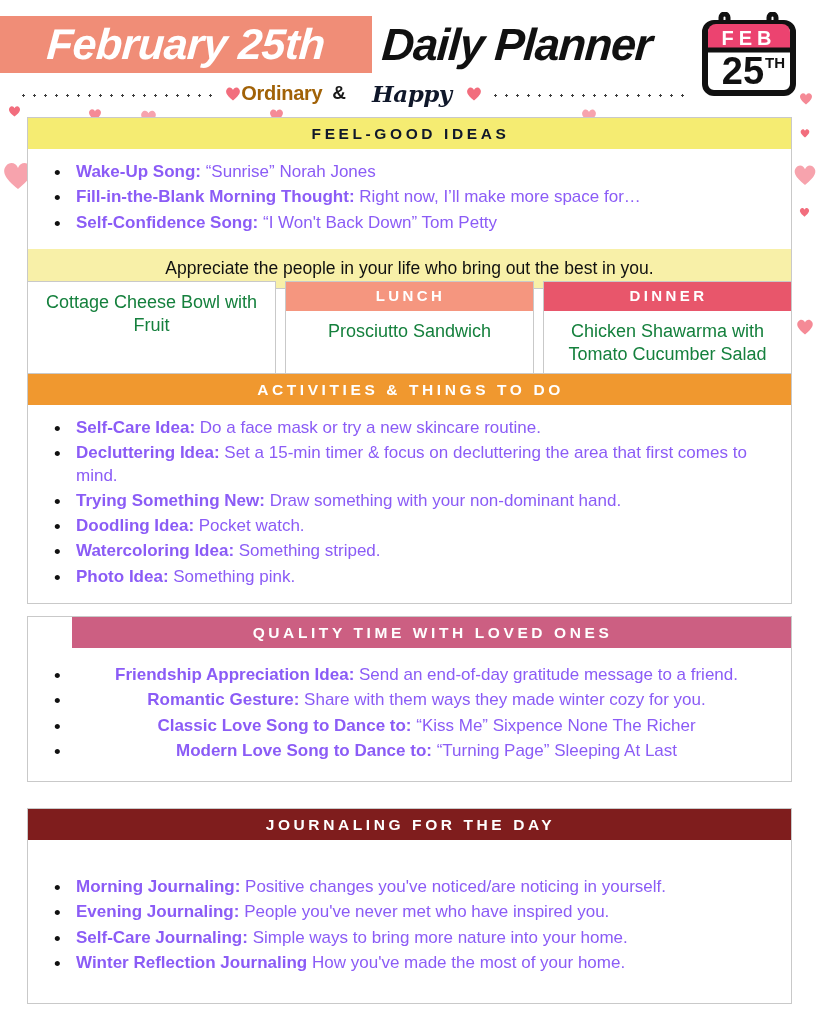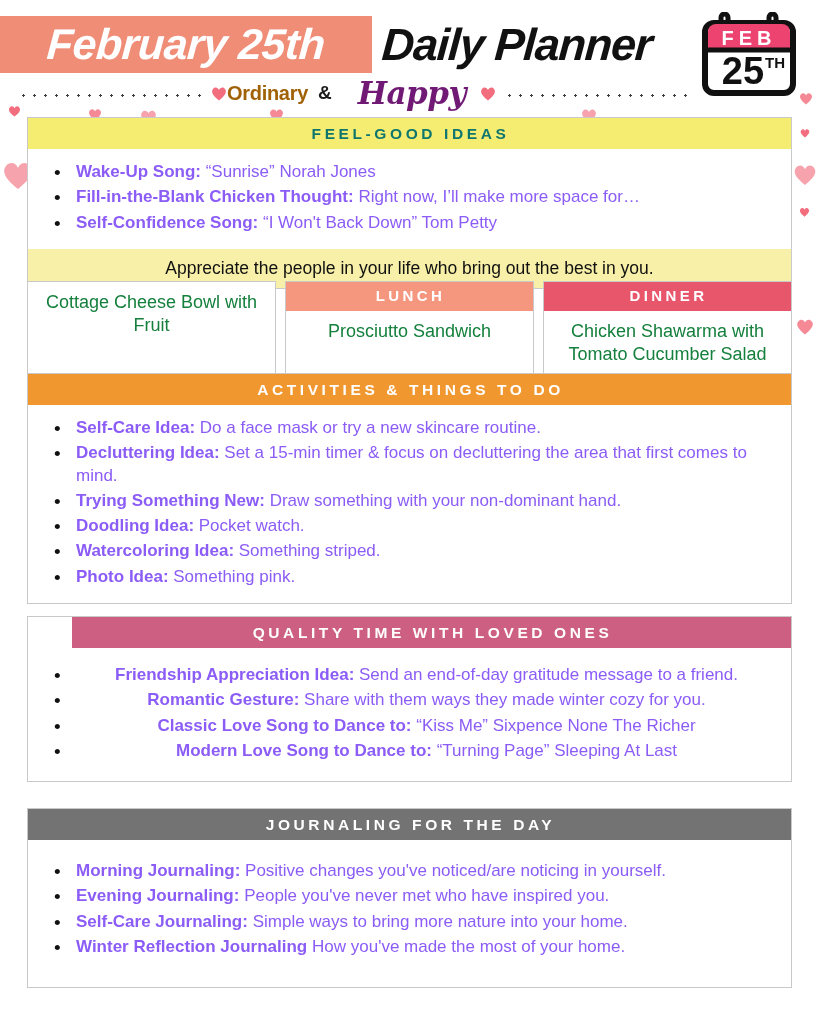--- a/index.html
+++ b/index.html
@@ -66,41 +66,41 @@
     padding: 0 7px; margin: 0 1px;
   }
   .logo .amp::before {
     content:""; position:absolute; left:50%; top:50%;
     width:26px; height:26px; border-radius:50%;
     background:#ddd3ef; transform: translate(-50%,-50%); z-index:-1;
   }
   .logo .happy {
     font-family: "DejaVu Serif", serif;
     font-style: italic; font-weight: bold;
-    font-size: 31px; color:#701a75;
+    font-size: 23px; color:#0f172a;
     letter-spacing: -0.5px;
     margin-left: 16px;
   }
 
   
   .card {
     position: absolute; left: 27px; width: 765px;
     background: #ffffff;
     border: 1px solid #c9c9c9;
   }
   .band {
     text-align: center;
     color: #ffffff;
     font-weight: bold;
     font-size: 15.5px;
     letter-spacing: 3.6px;
     padding: 6px 0 6px 2px;
     line-height: 1.25;
   }
-  .band.dark-text { color: #0f766e; }
+  .band.dark-text { color: #0f172a; }
 
   ul.items { list-style: none; padding: 12px 14px 12px 46px; margin: 0; }
   ul.items li {
     position: relative;
     font-size: 17px;
     line-height: 1.33;
     color: #8b5cf6;
     margin-bottom: 2.5px;
     padding-left: 2px;
   }
@@ -234,21 +234,21 @@
       </svg>
     </div>
 
   <div class="card" style="top:117px;">
     <div class="band dark-text" style="background: rgb(245, 236, 114);">FEEL-GOOD IDEAS</div>
     <ul class="items">
       <li>
         <b>Wake-Up Song:</b><span> “Sunrise” Norah Jones</span>
       </li>
       <li>
-        <b>Fill-in-the-Blank Chicken Thought:</b><span> Right now, I’ll make more space for…</span>
+        <b>Fill-in-the-Blank Morning Thought:</b><span> Right now, I’ll make more space for…</span>
       </li>
       <li>
         <b>Self-Confidence Song:</b><span> “I Won't Back Down” Tom Petty</span>
       </li>
     </ul>
     <div class="affirm">Appreciate the people in your life who bring out the best in you.</div>
   </div>
 
   <div class="meals">
     <div class="meal">
@@ -280,22 +280,22 @@
     <div class="band" style="background: rgb(204, 95, 130); margin-left: 44px;">QUALITY TIME WITH LOVED ONES</div>
     <ul class="items" style="padding-top:16px;padding-bottom:16px;text-align:center;">
       <li><b>Friendship Appreciation Idea:</b><span> Send an end-of-day gratitude message to a friend.</span></li>
       <li><b>Romantic Gesture:</b><span> Share with them ways they made winter cozy for you.</span></li>
       <li><b>Classic Love Song to Dance to:</b><span> “Kiss Me” Sixpence None The Richer</span></li>
       <li><b>Modern Love Song to Dance to:</b><span> “Turning Page” Sleeping At Last</span></li>
     </ul>
   </div>
 
   <div class="card" style="top:808px;">
-    <div class="band" style="background: #737373; text-align: center;">JOURNALING FOR THE DAY</div>
-    <ul class="items" style="padding-top:20px;padding-bottom:26px;">
+    <div class="band" style="background: #7f1d1d; text-align: center;">JOURNALING FOR THE DAY</div>
+    <ul class="items" style="padding-top:36px;padding-bottom:26px;">
       <li><b>Morning Journaling:</b><span> Positive changes you've noticed/are noticing in yourself.</span></li>
       <li><b>Evening Journaling:</b><span> People you've never met who have inspired you.</span></li>
       <li><b>Self-Care Journaling:</b><span> Simple ways to bring more nature into your home.</span></li>
       <li><b>Winter Reflection Journaling</b><span> How you've made the most of your home.</span></li>
     </ul>
   </div>
 
 </div>
 
 </body></html>

